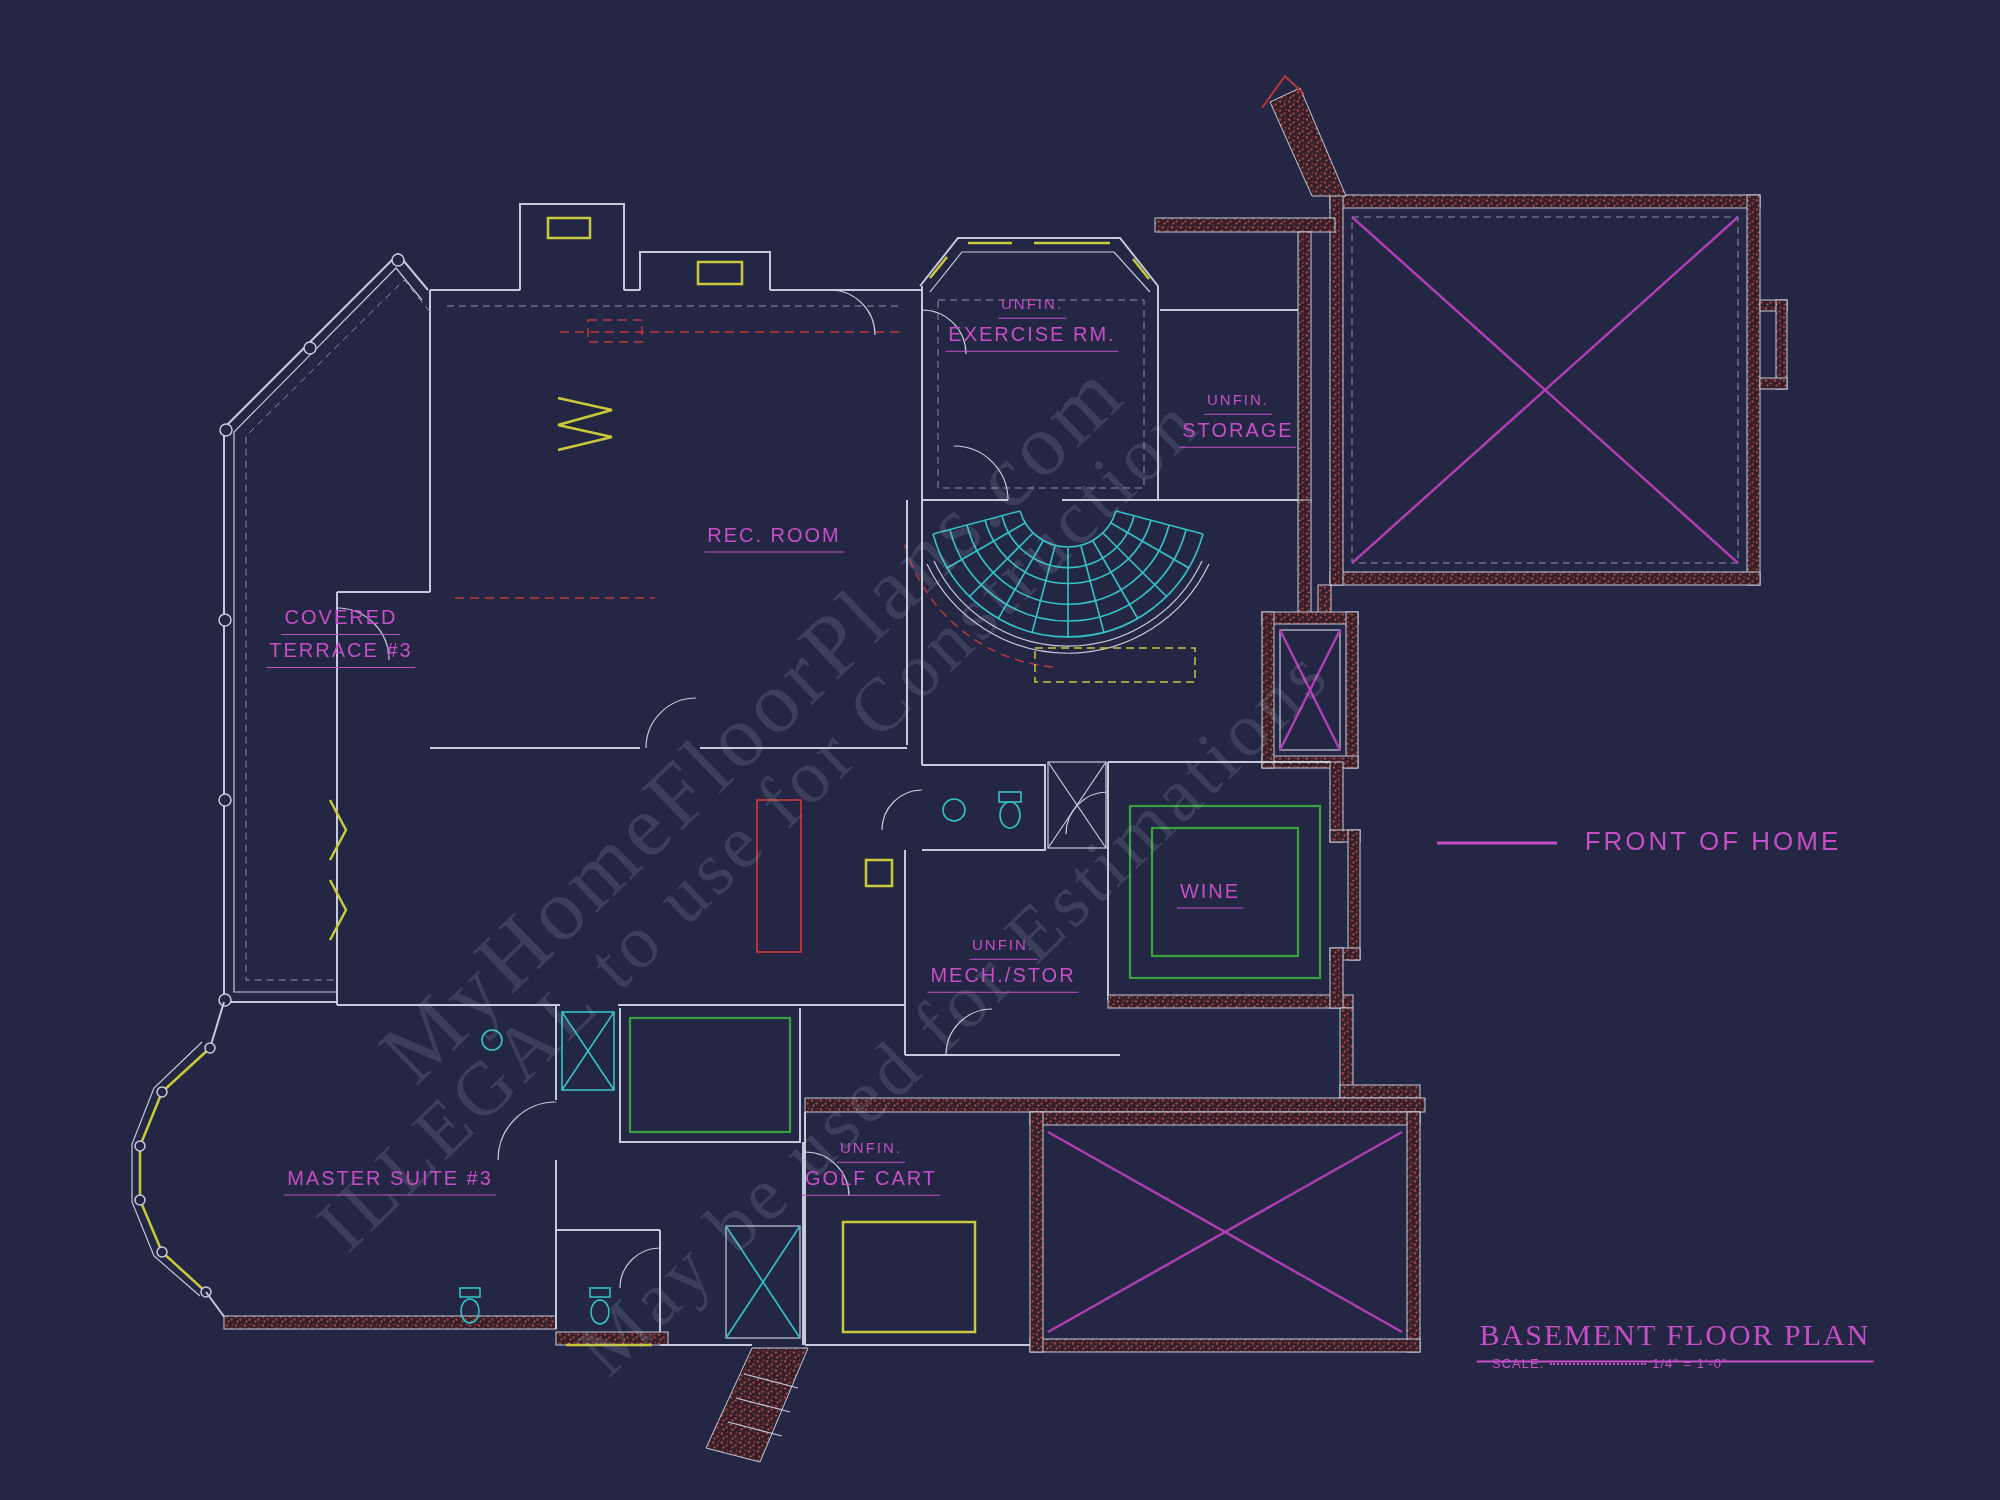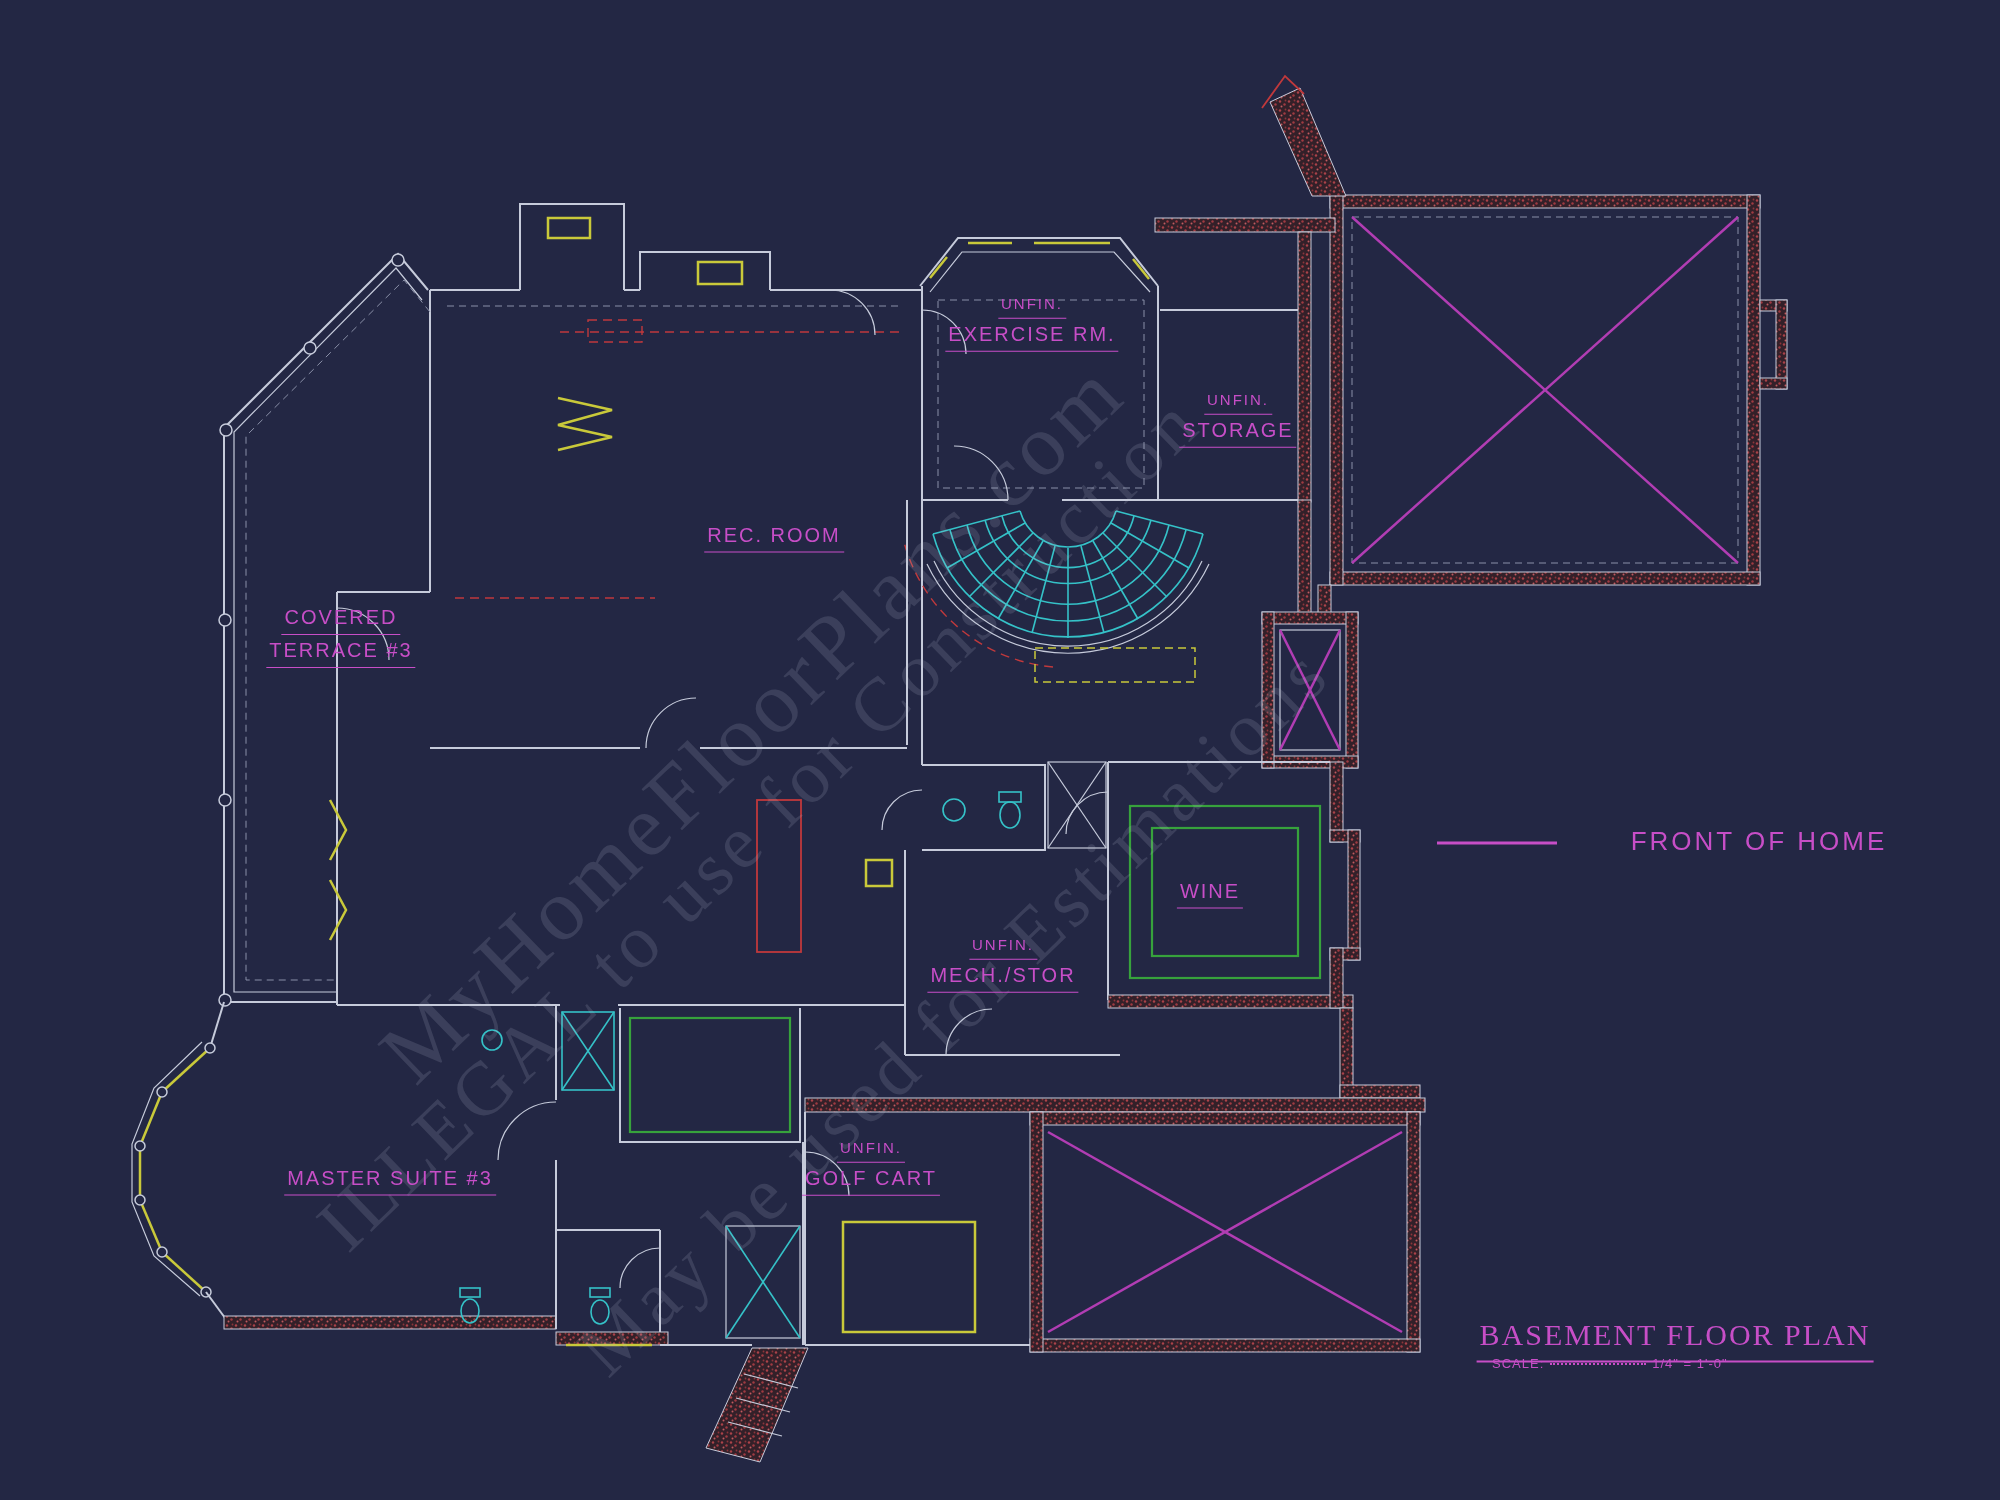--- a/index.html
+++ b/index.html
@@ -27,21 +27,21 @@
 
   
   .lbl {
     position:absolute; transform:translate(-50%,-50%);
     text-align:center; color:#c74ec7; white-space:nowrap;
     letter-spacing:2px; line-height:1.5; z-index:30;
   }
   .lbl .u { border-bottom:1.5px solid #c74ec7; padding:0 3px 2px 3px; display:inline-block; }
   .small { font-size:15px; }
   .big   { font-size:20px;text-align:center; }
-  .fronthome { font-size:26px; letter-spacing:3px;margin-left:46px; }
+  .fronthome { font-size:26px; letter-spacing:3px; }
   .title { font-size:30px; letter-spacing:2px;font-family:Liberation Serif, serif; }
   .title .u { border-bottom:2px solid #c74ec7; padding-bottom:4px; }
   .scaleline {
     position:absolute; z-index:30; color:#c74ec7; font-size:13px; letter-spacing:1px; white-space:nowrap;
   }
   .scaleline .dots { display:inline-block; width:96px; border-bottom:2px dotted #c74ec7; margin:0 6px 3px 6px; }
 
   
   .wm {
     position:absolute; z-index:20;

